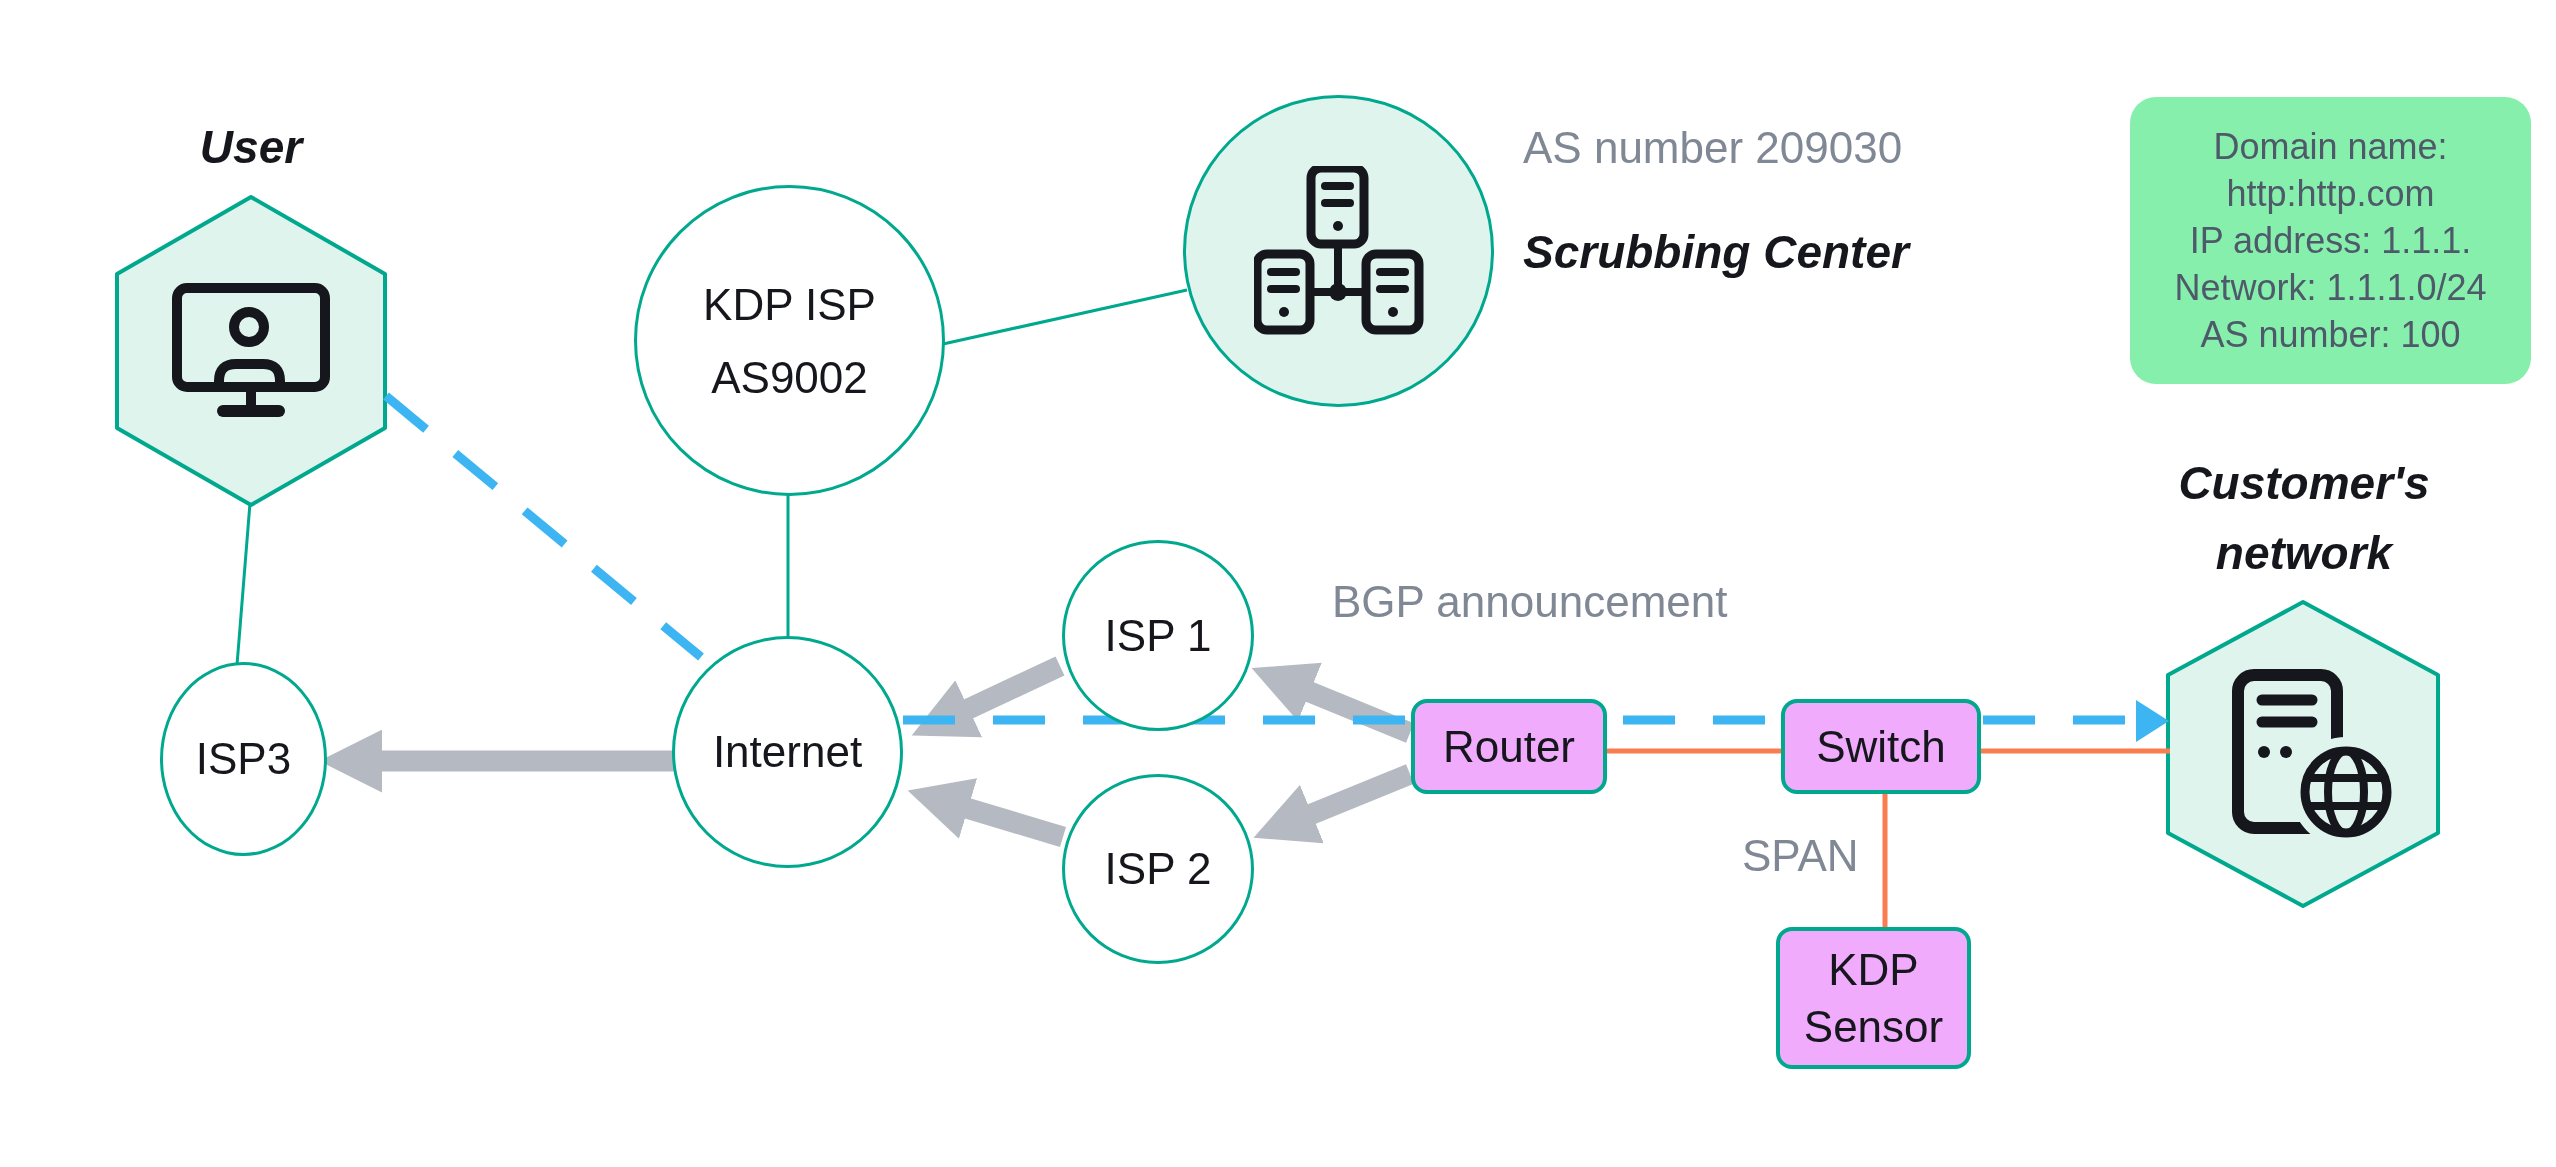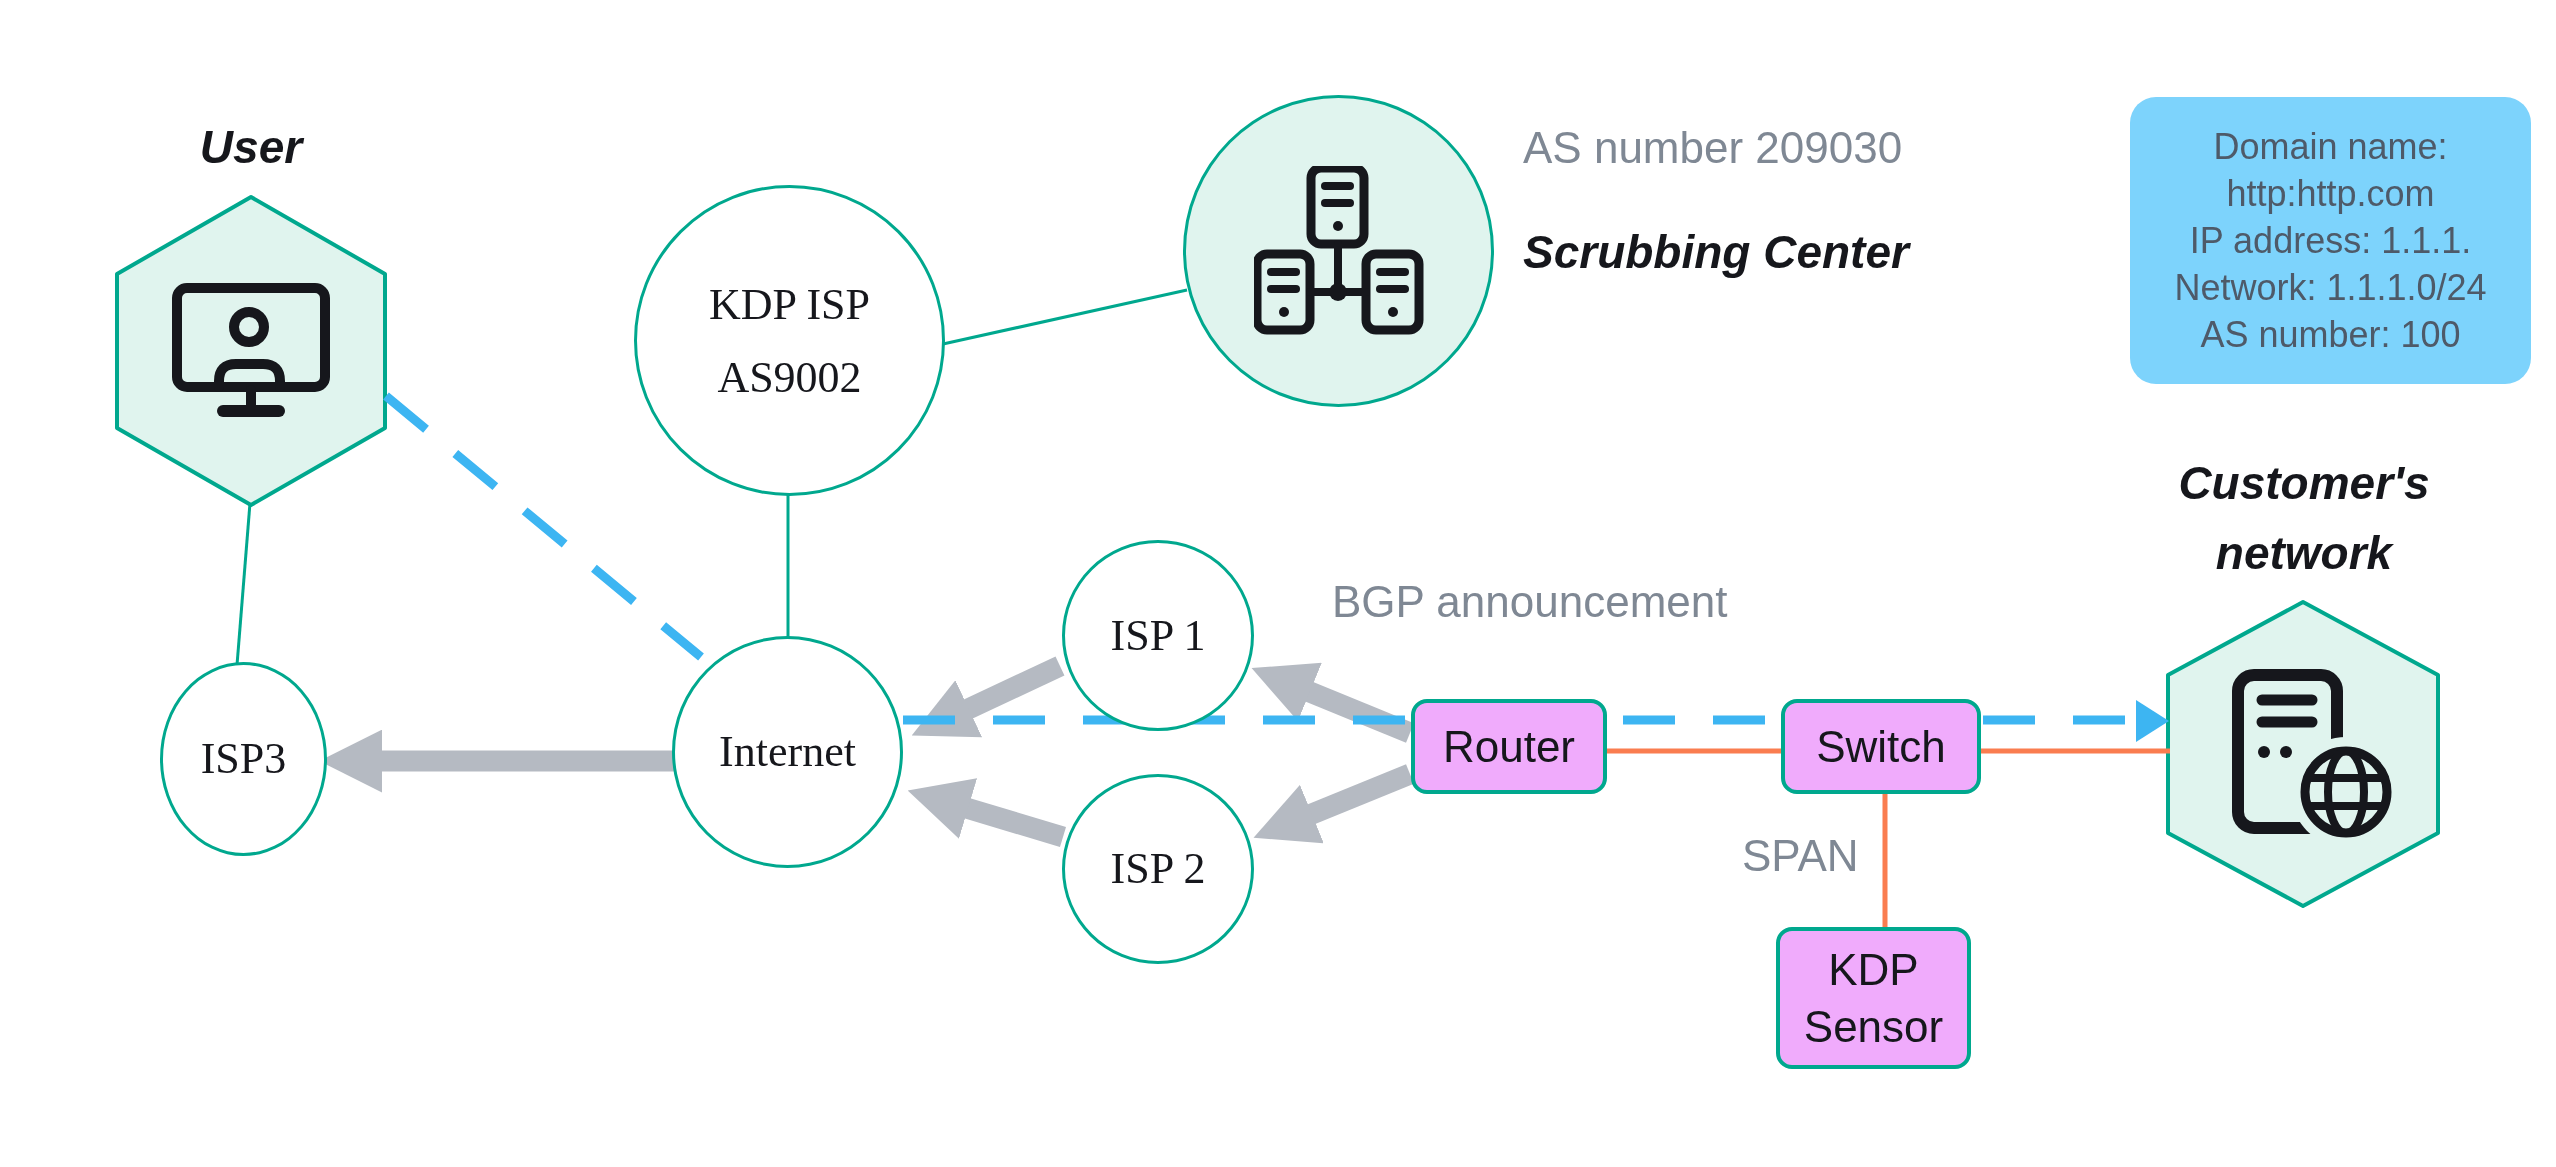--- a/index.html
+++ b/index.html
@@ -3,33 +3,33 @@
 <meta charset="utf-8">
 <style>
   html,body{margin:0;padding:0;background:#ffffff;}
   #stage{
     position:relative;width:2556px;height:1167px;overflow:hidden;background:#ffffff;
     font-family:"Liberation Sans", sans-serif;
   }
   #edges{position:absolute;left:0;top:0;z-index:1;}
   .node{position:absolute;z-index:2;box-sizing:border-box;display:flex;flex-direction:column;
         align-items:center;justify-content:center;text-align:center;}
-  .circle{border:3px solid #00a88e;border-radius:50%;background:#ffffff;font-family:Liberation Serif, serif;}
+  .circle{border:3px solid #00a88e;border-radius:50%;background:#ffffff;}
   .circle.filled{background:#e0f4ee;}
   .rectnode{border:4px solid #00a88e;border-radius:16px;background:#f0abfc;}
   .nodelabel{font-size:44px;color:#16171c;line-height:1.0;white-space:nowrap;}
   .nodelabel.l2{line-height:73px;}
   .sensorline{font-size:44px;color:#16171c;line-height:57px;white-space:nowrap;}
   .floatlabel{position:absolute;z-index:3;white-space:nowrap;}
   .title{font-size:46px;font-weight:700;color:#16171c;font-style:italic;}
   .graytext{font-size:44px;font-weight:400;color:#7f8894;}
   .center{text-align:center;}
   #info-box{
     position:absolute;z-index:3;left:2130px;top:97px;width:401px;height:287px;
-    background:#7dd3fc;border-radius:26px;display:flex;flex-direction:column;
+    background:#86efac;border-radius:26px;display:flex;flex-direction:column;
     align-items:center;justify-content:center;
   }
   #info-box div{font-size:36px;line-height:47px;color:#4e5a69;white-space:nowrap;}
   #customer-title{left:2104px;top:448px;width:400px;line-height:70px;}
 </style>
 </head>
 <body>
 
 <div id="stage">
 

